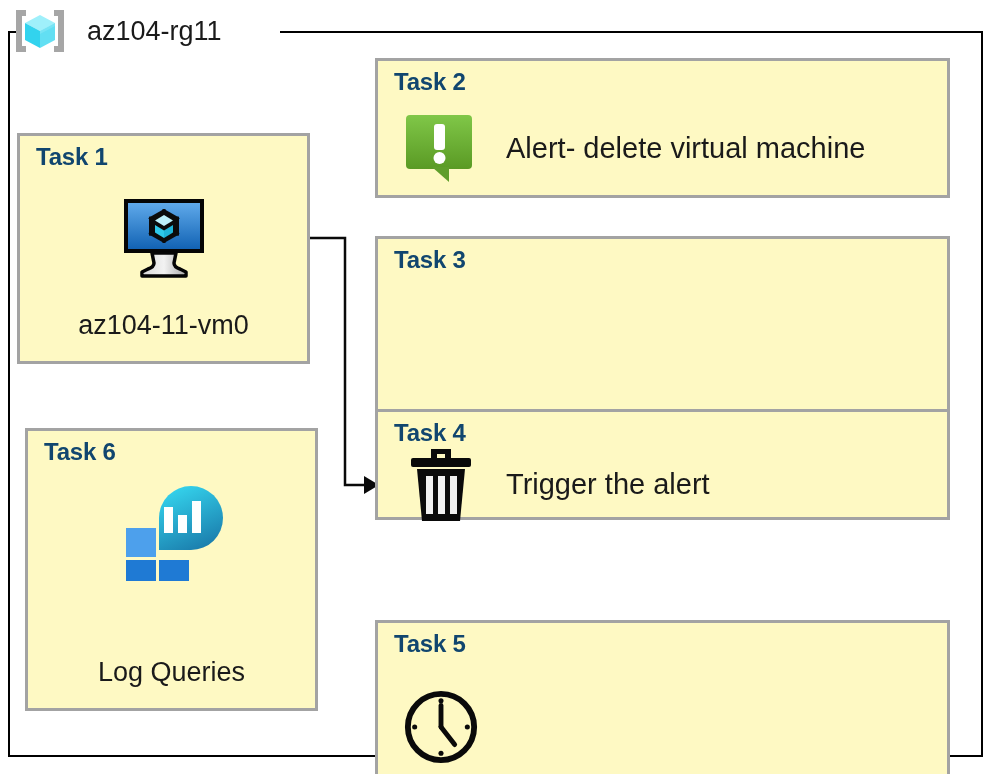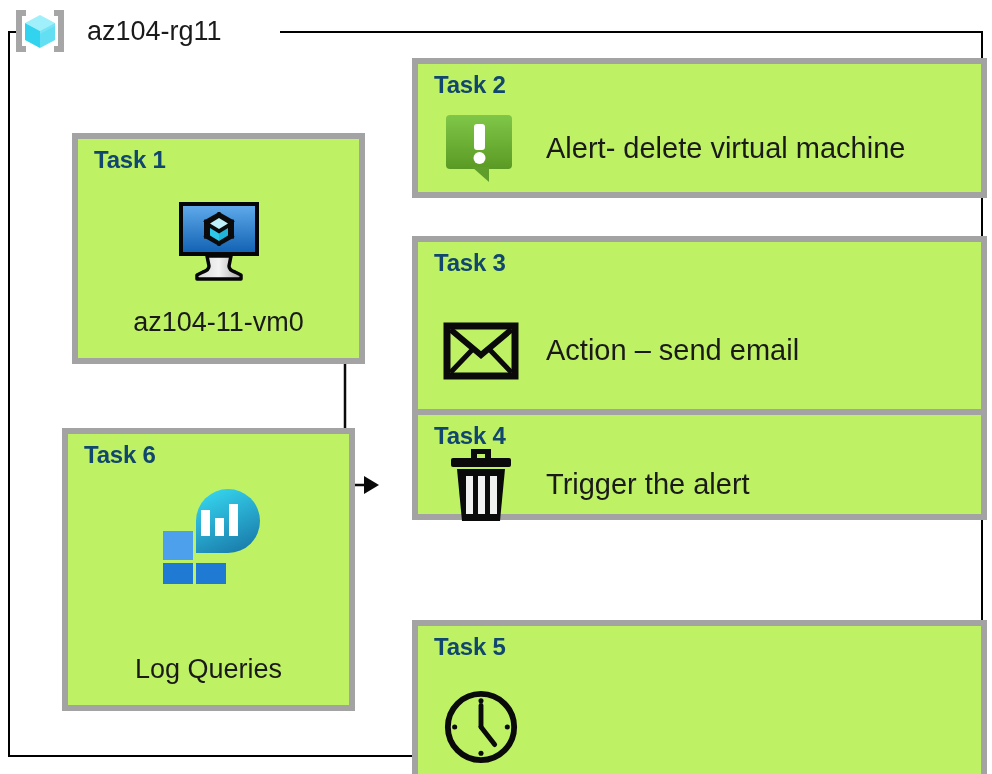--- a/index.html
+++ b/index.html
@@ -53,23 +53,22 @@
     font-size: 27px;
     color: #1a1a1a;
     white-space: nowrap;
     letter-spacing: 0px;
   }
 
   
   .card {
     position: absolute;
     box-sizing: border-box;
-    background: #bef264;
-    border: 6px solid #a3a3a3;
-    margin-left: 37px;
+    background: #fef9c3;
+    border: 3px solid #a3a3a3;
   }
   .card-title {
     position: absolute;
     left: 16px;
     top: 7px;
     font-size: 24px;
     font-weight: bold;
     color: #11466f;
     letter-spacing: -0.2px;
   }
@@ -114,21 +113,21 @@
     align-items: center;
     justify-content: center;
   }
   .card-h .card-label {
     font-size: 29px;
     color: #1a1a1a;
     white-space: nowrap;
   }
 
   
-  #card-task1 { left: 35px;  top: 133px; width: 293px; height: 231px; }
+  #card-task1 { left: 17px;  top: 133px; width: 293px; height: 231px; }
   #card-task6 { left: 25px;  top: 428px; width: 293px; height: 283px; }
   #card-task2 { left: 375px; top: 58px;  width: 575px; height: 140px; }
   #card-task3 { left: 375px; top: 236px; width: 575px; height: 189px; }
   #card-task4 { left: 375px; top: 409px; width: 575px; height: 111px; }
   #card-task5 { left: 375px; top: 620px; width: 575px; height: 173px; }
 
   
   #connector {
     position: absolute;
     left: 0; top: 0;
@@ -243,30 +242,20 @@
         <rect x="32" y="14" width="11" height="26" rx="3" fill="#ffffff"></rect>
         <circle cx="37.5" cy="48" r="6" fill="#ffffff"></circle>
       </svg>
     </div>
     <div class="card-label">Alert- delete virtual machine</div>
   </div>
 </div>
 
 <div class="card card-h" id="card-task3">
   <div class="card-title">Task 3</div>
-  <div class="row">
-    <div class="icon-wrap">
-      <svg width="76" height="62" viewBox="0 0 76 62">
-        <rect x="4" y="6" width="68" height="50" fill="none" stroke="#0a0a0a" stroke-width="7"></rect>
-        <path d="M7.5 9.5 L38 35 L68.5 9.5" fill="none" stroke="#0a0a0a" stroke-width="6"></path>
-        <path d="M7.5 52.5 L29 30 M68.5 52.5 L47 30" fill="none" stroke="#0a0a0a" stroke-width="5"></path>
-      </svg>
-    </div>
-    <div class="card-label">Action – send email</div>
-  </div>
 </div>
 
 <div class="card card-h" id="card-task4">
   <div class="card-title">Task 4</div>
   <div class="row">
     <div class="icon-wrap">
       <svg width="70" height="80" viewBox="0 0 70 80">
 
         <path d="M25 4 L45 4 L45 13 L39 13 L39 9 L31 9 L31 13 L25 13 Z" fill="#0a0a0a"></path>
 

